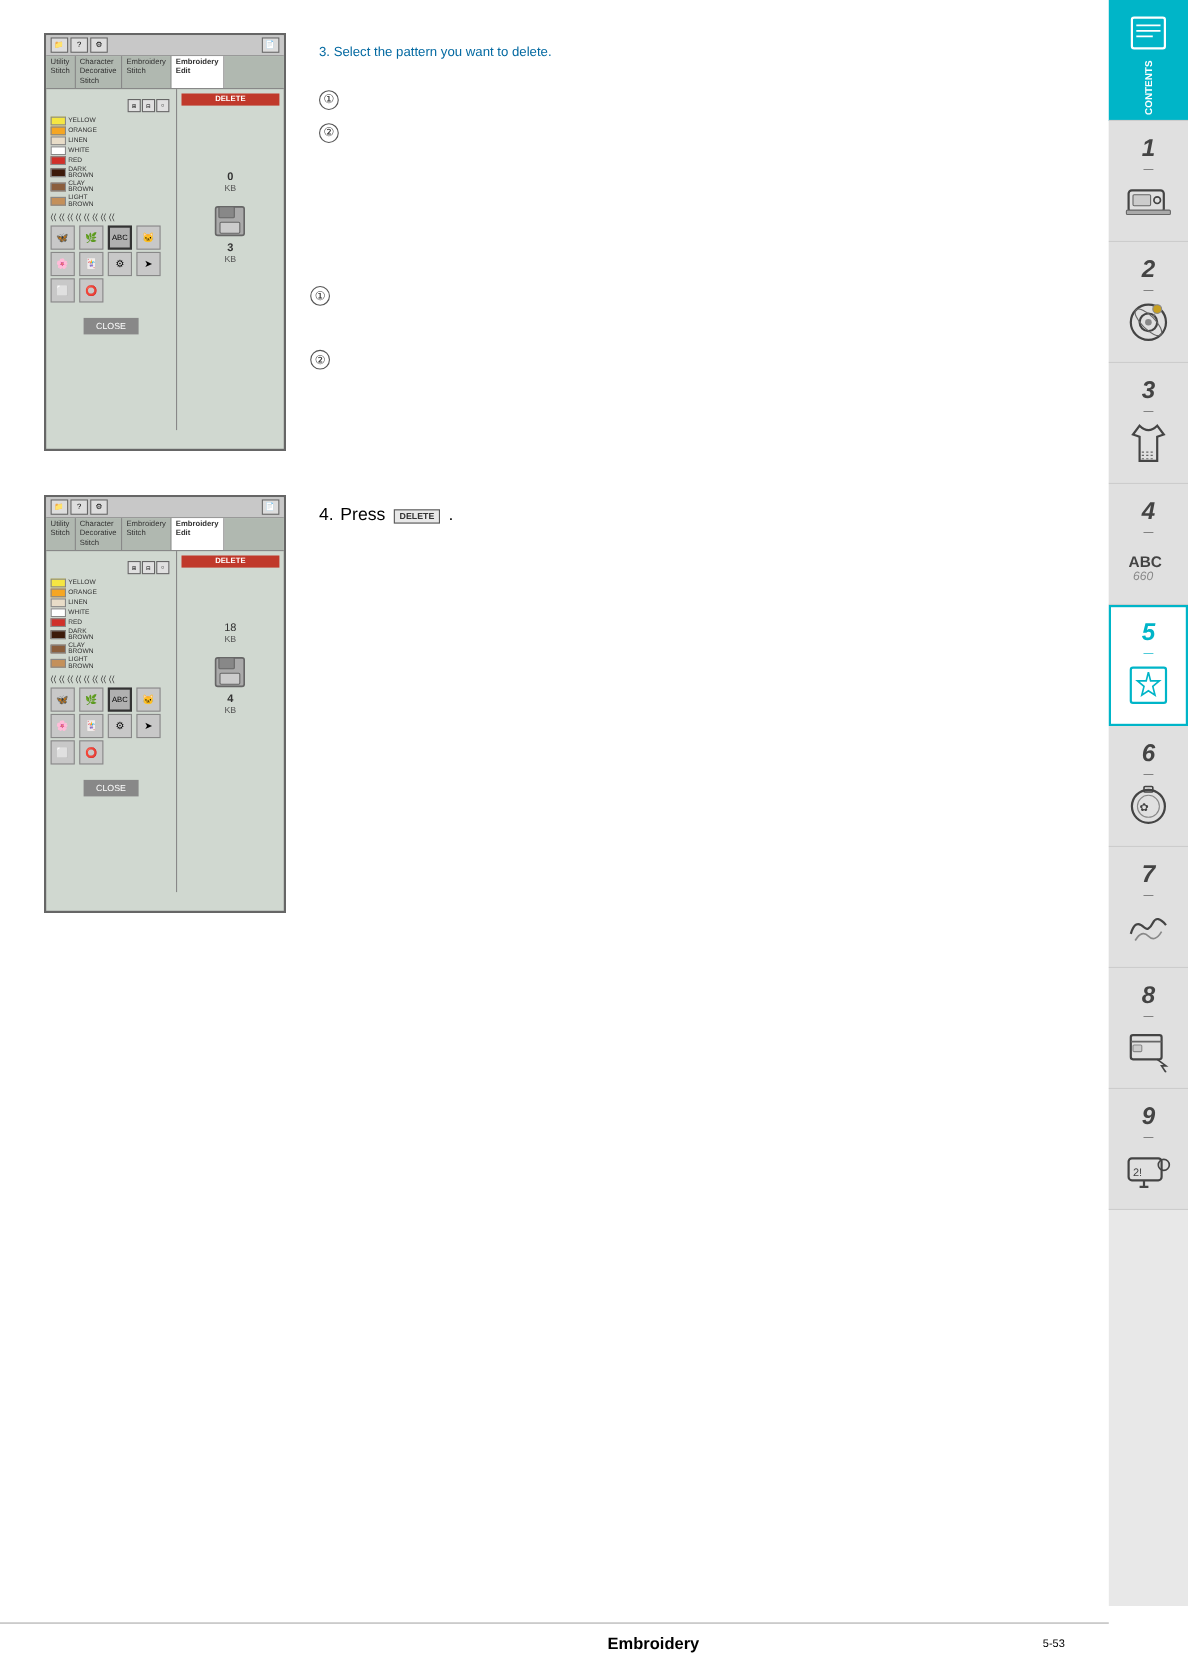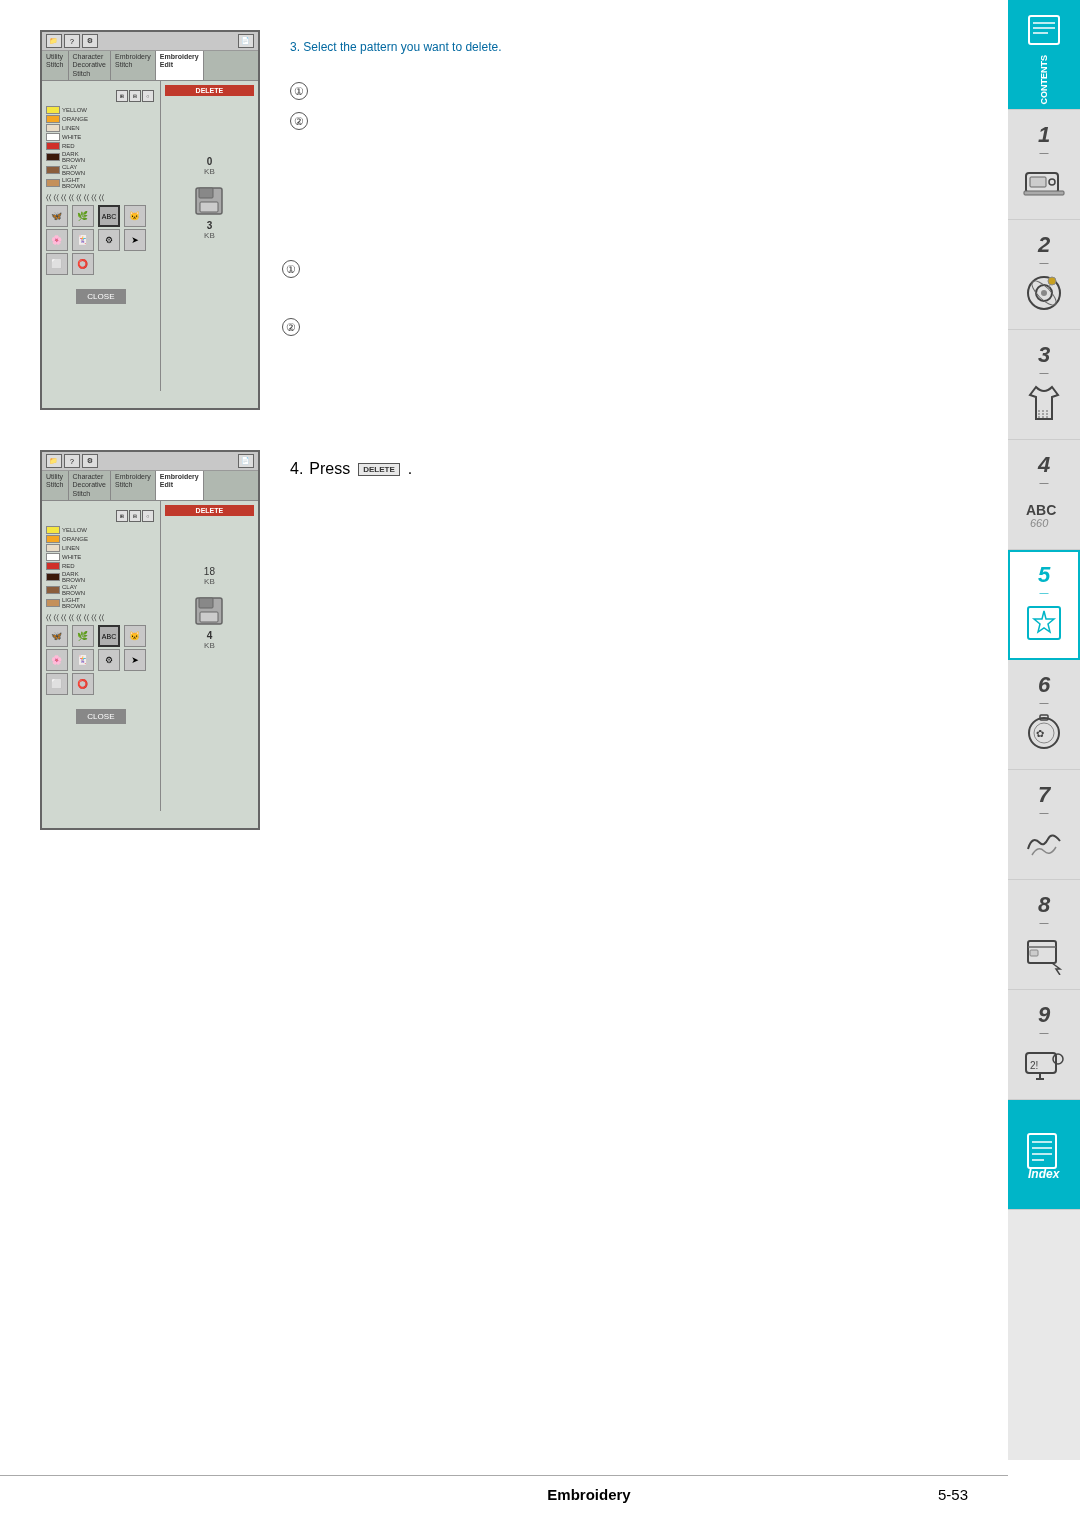--- a/index.html
+++ b/index.html
@@ -197,21 +197,21 @@
       border-top: 1px solid #aaa;
       padding-top: 10px;
     }
 
     .footer-title {
       font-weight: bold;
       font-size: 15px;
     }
 
     .footer-page {
-      font-size: 15px;
+      font-size: 10px;
     }
 
     
     .annotation-circle {
       display: inline-flex;
       align-items: center;
       justify-content: center;
       width: 18px;
       height: 18px;
       border: 1px solid #555;
@@ -396,32 +396,20 @@
       <svg width="44" height="44" viewBox="0 0 44 44">
         <rect x="4" y="12" width="30" height="20" rx="3" fill="none" stroke="#444" stroke-width="2"></rect>
         <circle cx="36" cy="18" r="5" fill="none" stroke="#444" stroke-width="1.5"></circle>
         <text x="8" y="28" font-size="10" fill="#444" font-family="Arial">2!</text>
         <line x1="18" y1="32" x2="18" y2="38" stroke="#444" stroke-width="2"></line>
         <line x1="14" y1="38" x2="22" y2="38" stroke="#444" stroke-width="2"></line>
       </svg>
     </div>
   </div>
 
-  <div class="sidebar-tab index">
-    <div class="sidebar-tab-icon">
-      <svg width="44" height="50" viewBox="0 0 44 50">
-        <rect x="6" y="4" width="28" height="34" rx="2" fill="none" stroke="white" stroke-width="2"></rect>
-        <line x1="10" y1="12" x2="30" y2="12" stroke="white" stroke-width="1.5"></line>
-        <line x1="10" y1="18" x2="30" y2="18" stroke="white" stroke-width="1.5"></line>
-        <line x1="10" y1="24" x2="30" y2="24" stroke="white" stroke-width="1.5"></line>
-        <line x1="10" y1="30" x2="22" y2="30" stroke="white" stroke-width="1.5"></line>
-        <text x="6" y="48" font-size="12" fill="white" font-family="Arial" font-style="italic" font-weight="bold">Index</text>
-      </svg>
-    </div>
-  </div>
 </div>
 
 <div class="main-content">
 
   <div class="screen-container">
 
     <div class="screen-wrapper">
       <div class="screen-mockup">
 
         <div class="screen-top-icons">

